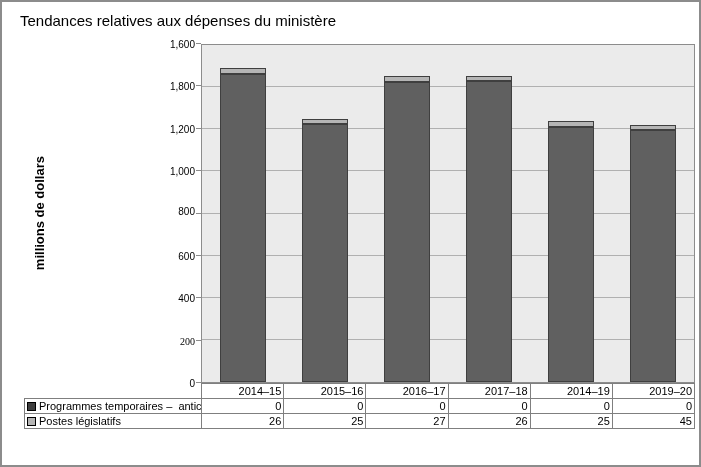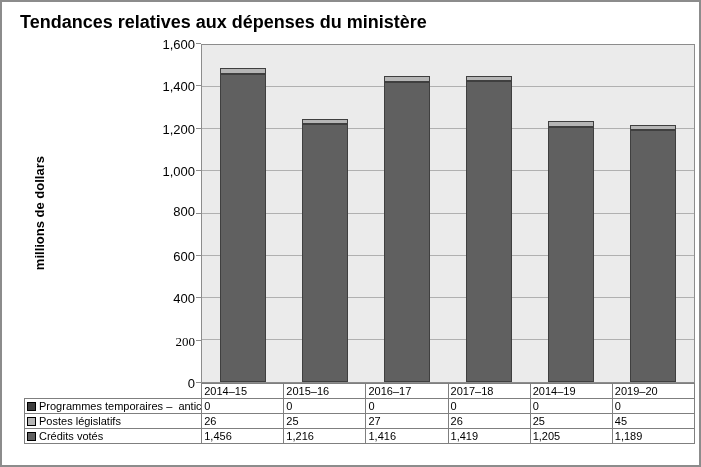--- a/index.html
+++ b/index.html
@@ -1,36 +1,36 @@
 <!DOCTYPE html>
 <html><head>
 <meta charset="utf-8">
 <style>
   html,body{margin:0;padding:0;background:#fff;font-family:"Liberation Sans",sans-serif;}
   #figure{position:relative;width:701px;height:467px;box-sizing:border-box;
           border:2px solid #8c8c8c;background:#fff;overflow:hidden;}
-  #chart-title{position:absolute;left:18px;top:10px;font-size:18px;font-weight:bold;color:#000;}
+  #chart-title{position:absolute;left:18px;top:10px;font-size:15px;font-weight:normal;color:#000;}
   #y-axis-title{position:absolute;left:28px;top:42px;height:339px;width:18px;
                 display:flex;align-items:center;justify-content:center;}
   #y-axis-title span{writing-mode:vertical-rl;transform:rotate(180deg);
                 font-size:13px;font-weight:bold;color:#000;white-space:nowrap;}
   #plot-area{position:absolute;left:199px;top:42px;width:494px;height:339px;
              box-sizing:border-box;background:#ebebeb;border:1px solid #8c8c8c;}
   .gridline{position:absolute;left:0;right:0;height:1px;background:#b0b0b0;}
   .bar-col{position:absolute;bottom:0;top:0;}
   .bar-stack{position:absolute;bottom:0;left:22%;width:56%;}
   .bar-seg{box-sizing:border-box;border:1px solid #3f3f3f;}
-  .y-tick-label{position:absolute;right:0;font-size:13px;color:#000;line-height:9px;}
+  .y-tick-label{position:absolute;right:0;font-size:10px;color:#000;line-height:9px;}
   #y-tick-labels{position:absolute;left:140px;top:42px;width:53px;height:339px;}
   .tick-mark{position:absolute;width:5px;height:1px;background:#8c8c8c;left:194px;}
   #data-table{position:absolute;left:22px;top:381px;width:671px;
               border-collapse:collapse;table-layout:fixed;}
   #data-table td{box-sizing:border-box;border:1px solid #7f7f7f;height:15px;
                  font-size:11px;line-height:12px;color:#000;padding:0 2px;
-                 text-align:left;overflow:hidden;white-space:pre;background:#fff;}
+                 text-align:right;overflow:hidden;white-space:pre;background:#fff;}
   #data-table td.blank{border:none;background:transparent;}
   #data-table td.row-label{text-align:left;}
   #data-table td.total-label{text-align:left;padding-left:16px;}
   .legend-swatch{display:inline-block;width:7px;height:7px;border:1px solid #000;
                  vertical-align:-1px;margin-right:3px;}
 </style>
 </head>
 <body>
 
 <div id="figure">
@@ -41,21 +41,21 @@
   </div>
 
   <div id="y-tick-labels">
       <div class="y-tick-label" style="top: 335px;">0</div>
       <div class="y-tick-label" style="top: 292.625px; font-family: Liberation Serif, serif;">200</div>
       <div class="y-tick-label" style="top: 250.25px;">400</div>
       <div class="y-tick-label" style="top: 207.875px; padding-left: 24px;">600</div>
       <div class="y-tick-label" style="top: 163px;">800</div>
       <div class="y-tick-label" style="top: 123.125px;">1,000</div>
       <div class="y-tick-label" style="top: 80.75px;">1,200</div>
-      <div class="y-tick-label" style="top: 38.375px;">1,400</div>
+      <div class="y-tick-label" style="top: 38.375px;">1,800</div>
       <div class="y-tick-label" style="top: -4px;">1,600</div>
     </div>
 
   <div id="plot-area">
       <div class="gridline" style="bottom: 12.5%;"></div>
       <div class="gridline" style="bottom: 25%;"></div>
       <div class="gridline" style="bottom: 37.5%;"></div>
       <div class="gridline" style="bottom: 50%;"></div>
       <div class="gridline" style="bottom: 62.5%;"></div>
       <div class="gridline" style="bottom: 75%;"></div>
@@ -129,29 +129,20 @@
         </tr>
         <tr>
           <td class="row-label"><span class="legend-swatch" style="background: rgb(181, 181, 181);"></span><span>Postes législatifs</span></td>
           <td>26</td>
           <td>25</td>
           <td>27</td>
           <td>26</td>
           <td>25</td>
           <td>45</td>
         </tr>
-        <tr>
-          <td class="row-label"><span class="legend-swatch" style="background: rgb(96, 96, 96);"></span><span>Crédits votés</span></td>
-          <td>1,456</td>
-          <td>1,216</td>
-          <td>1,416</td>
-          <td>1,419</td>
-          <td>1,205</td>
-          <td>1,189</td>
-        </tr>
       </tbody>
   </table>
 <div class="tick-mark" style="top: 380px;"></div>
     <div class="tick-mark" style="top: 337.625px;"></div>
     <div class="tick-mark" style="top: 295.25px;"></div>
     <div class="tick-mark" style="top: 252.875px;"></div>
     <div class="tick-mark" style="top: 210.5px;"></div>
     <div class="tick-mark" style="top: 168.125px;"></div>
     <div class="tick-mark" style="top: 125.75px;"></div>
     <div class="tick-mark" style="top: 83.375px;"></div>

